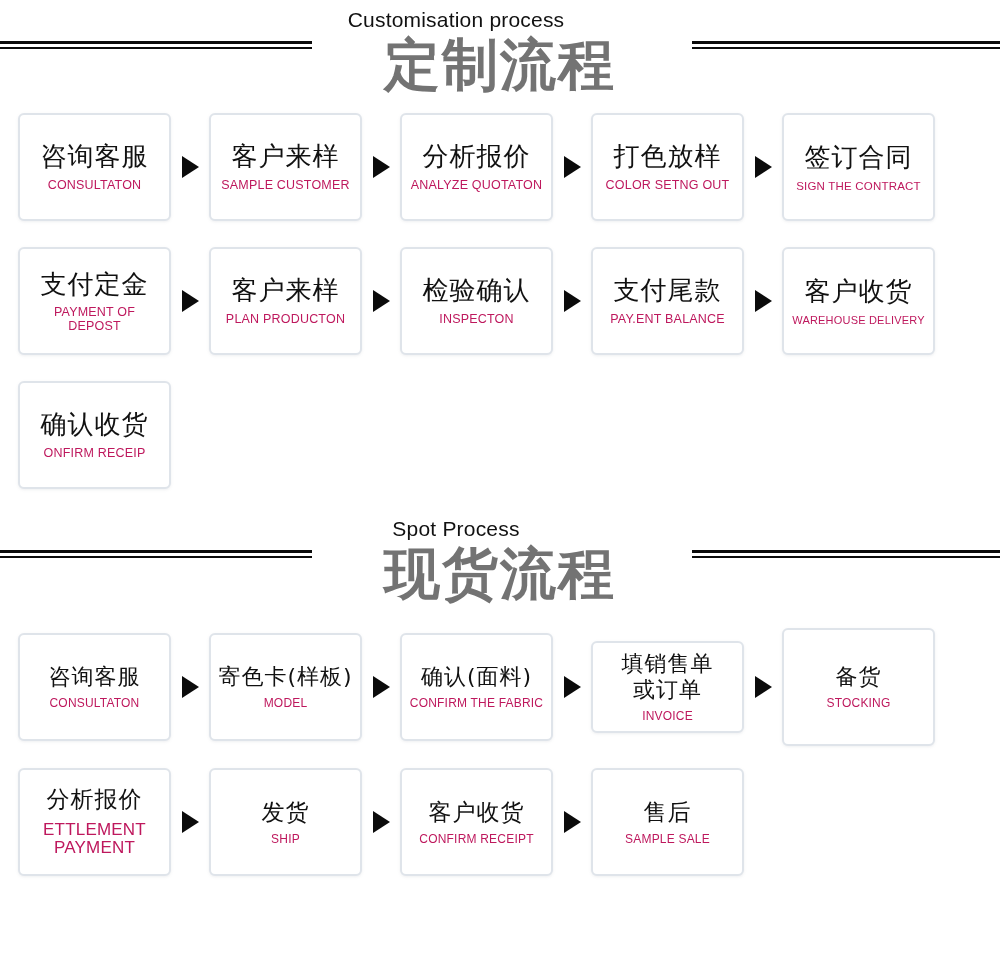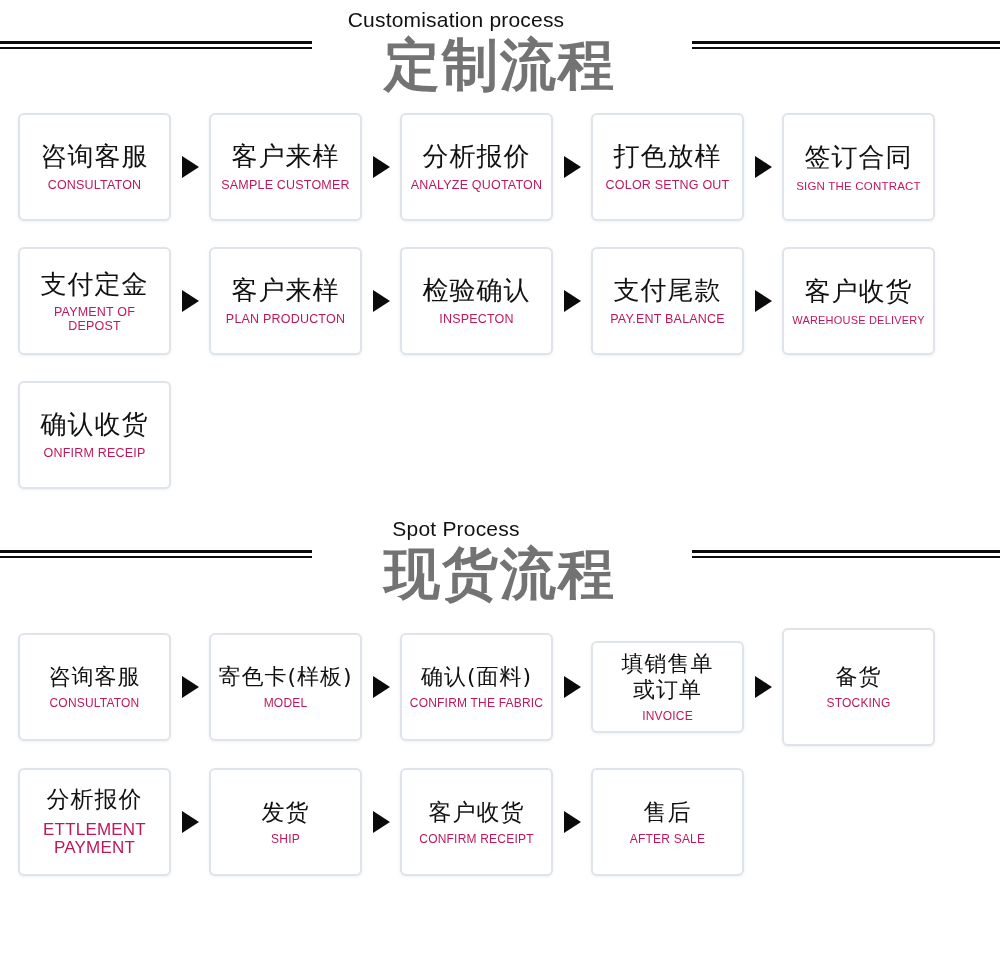--- a/index.html
+++ b/index.html
@@ -274,15 +274,15 @@
     </div>
   <div class="node">
     <div class="cn">客户收货</div>
     <div class="en">CONFIRM RECEIPT</div>
   </div>
   <div class="gap">
       <div class="arrow"></div>
     </div>
   <div class="node">
     <div class="cn">售后</div>
-    <div class="en">AFTER SALE</div>
+    <div class="en">SAMPLE SALE</div>
   </div>
 </div>
 
 </body></html>

